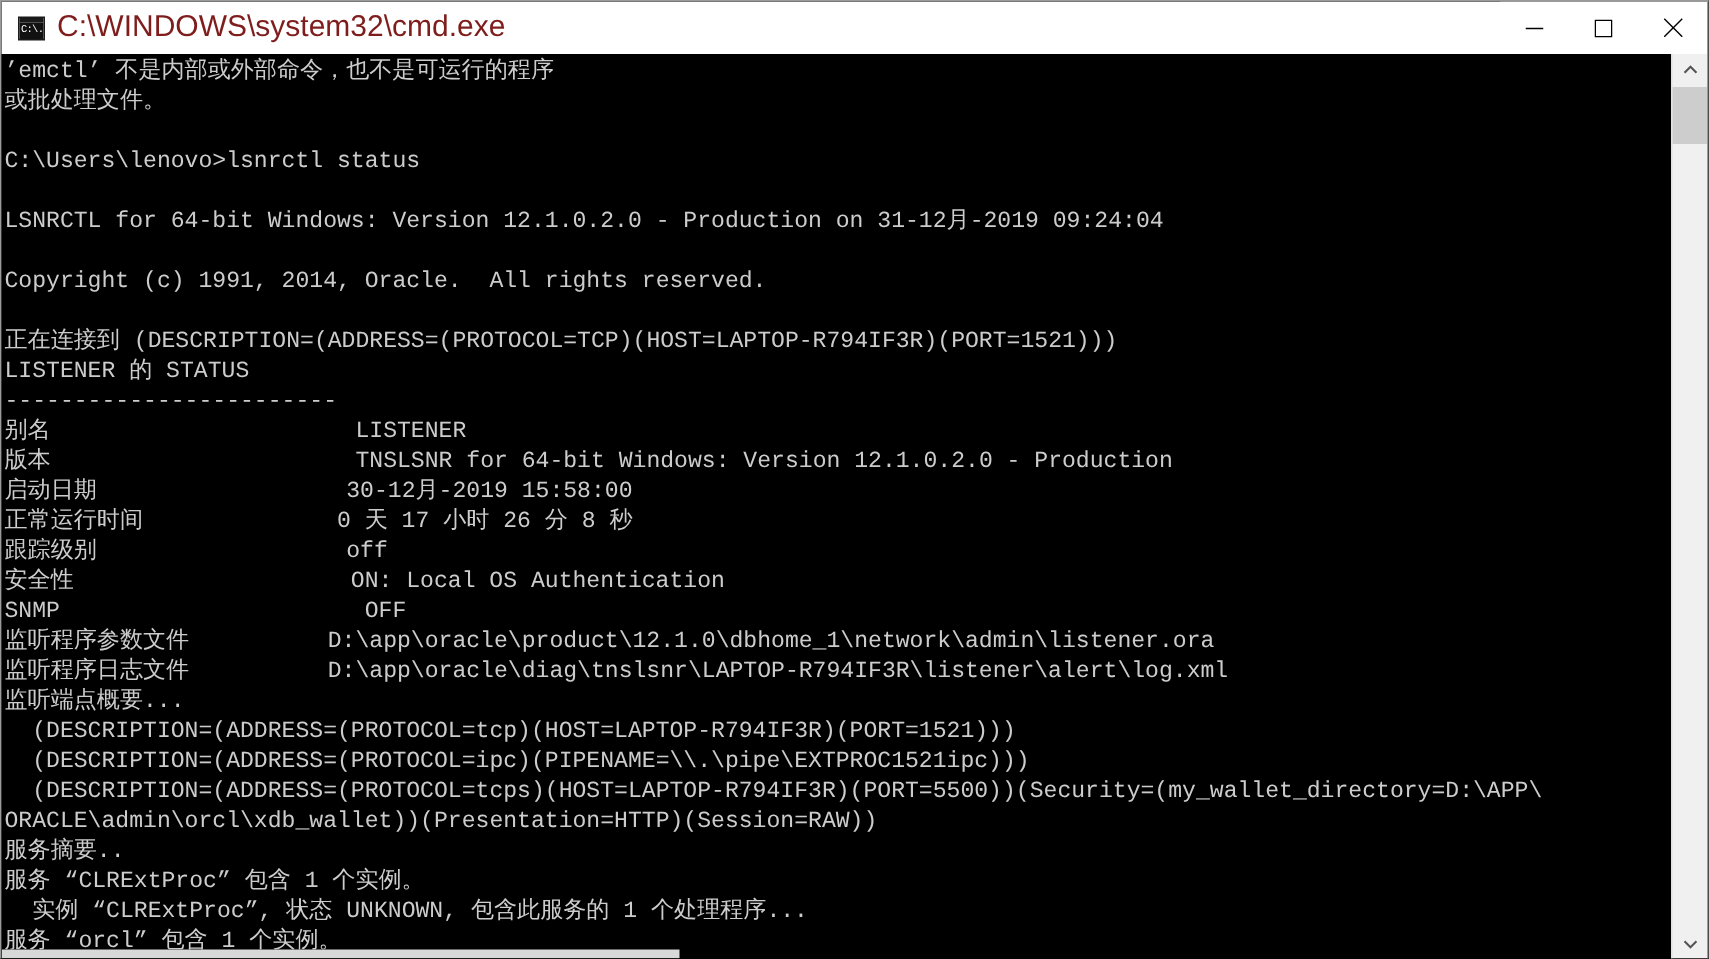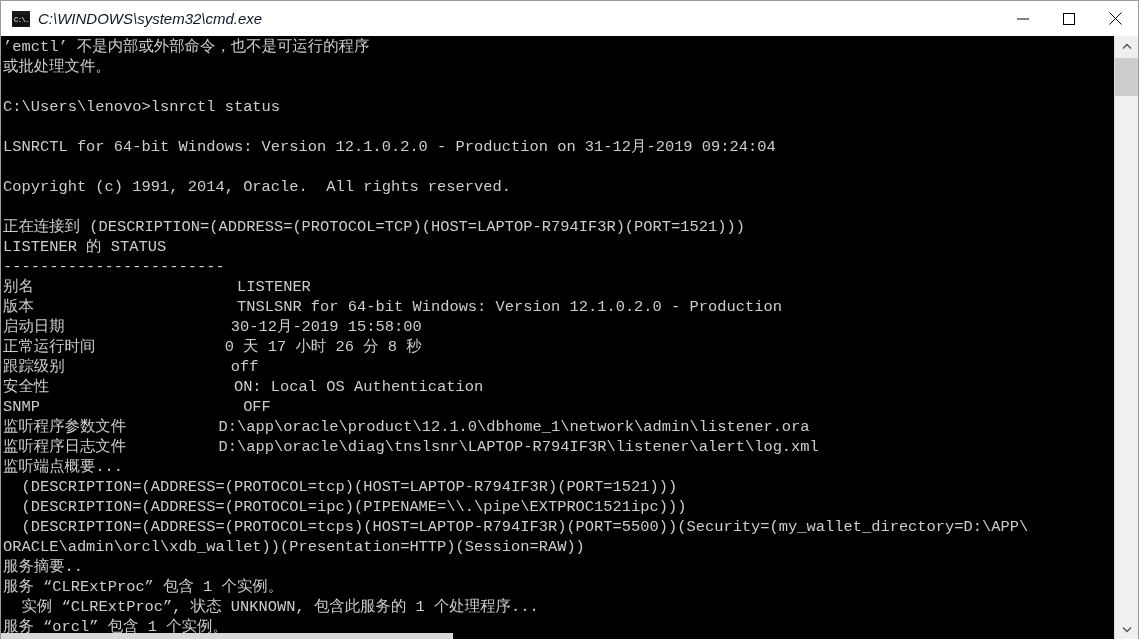--- a/index.html
+++ b/index.html
@@ -62,25 +62,24 @@
     font-size: 7px;
     line-height: 11px;
     text-align: left;
     padding-left: 1px;
     letter-spacing: -0.5px;
     overflow: hidden;
     white-space: nowrap;
   }
   .title-text {
     font-family: "Liberation Sans", sans-serif;
-    font-size: 15px;
-    color: #0f172a;
+    font-size: 20px;
+    color: #7f1d1d;
     white-space: nowrap;
     user-select: none;
-    font-style: italic;
   }
   .title-spacer { flex: 1 1 auto; }
 
   .win-buttons {
     display: flex;
     height: 35px;
     flex: 0 0 auto;
   }
   .win-btn {
     width: 46px;

